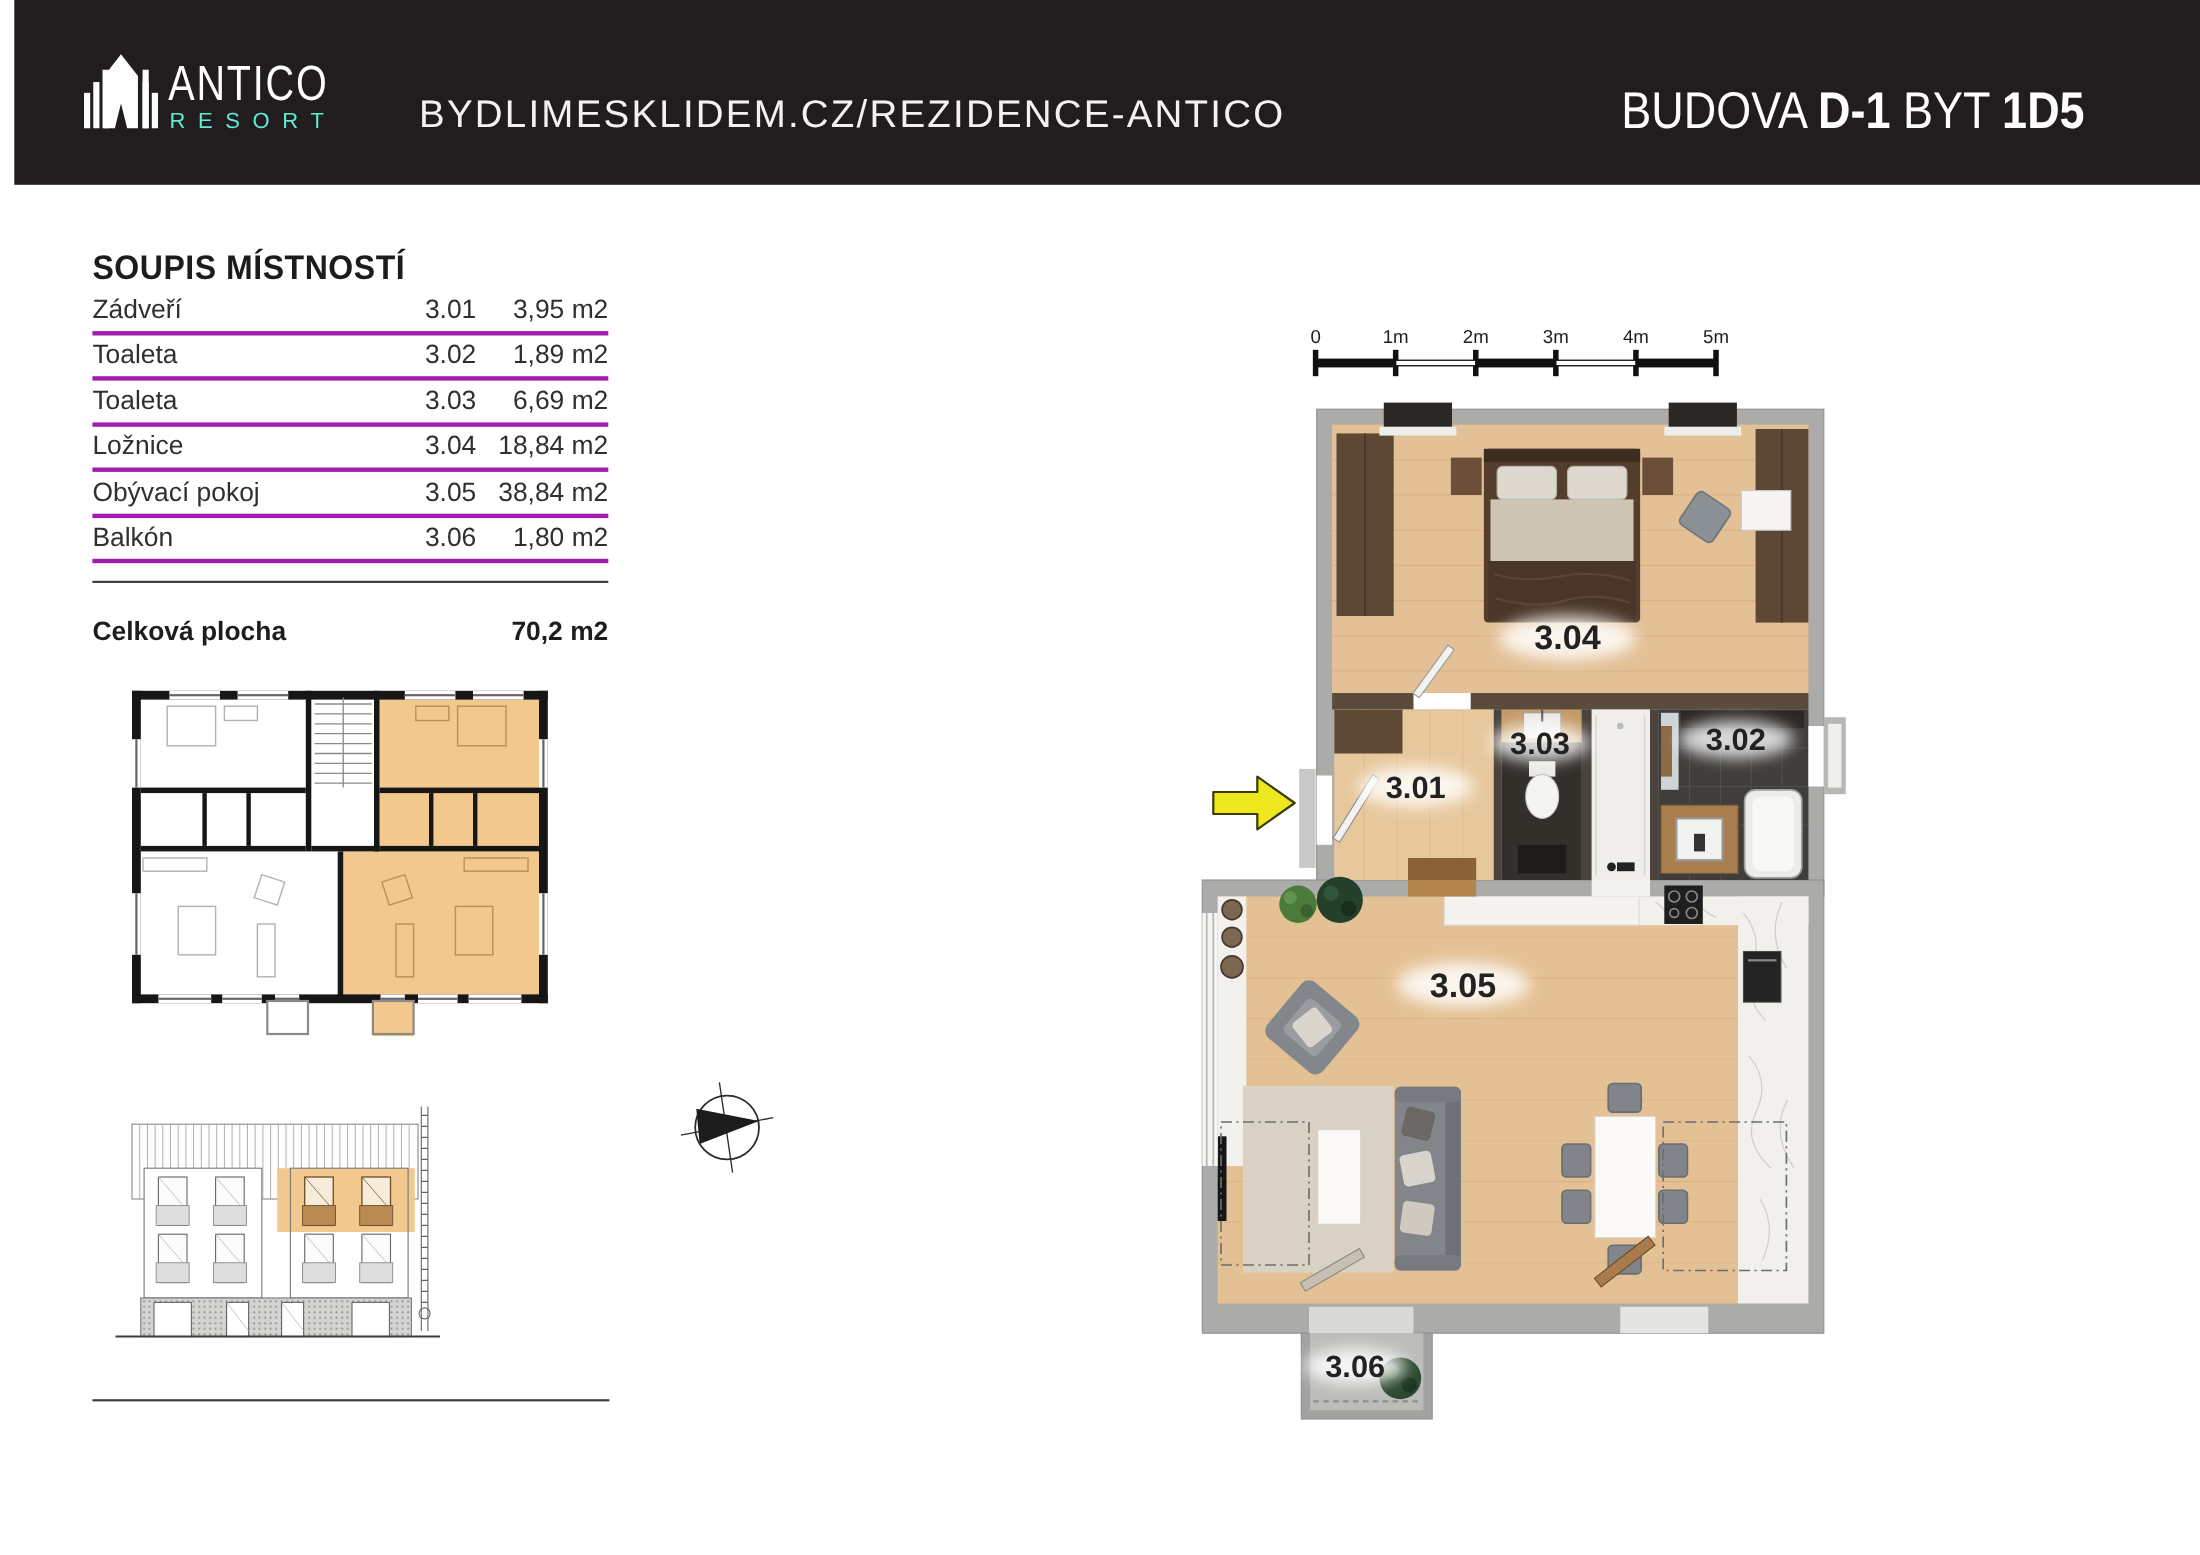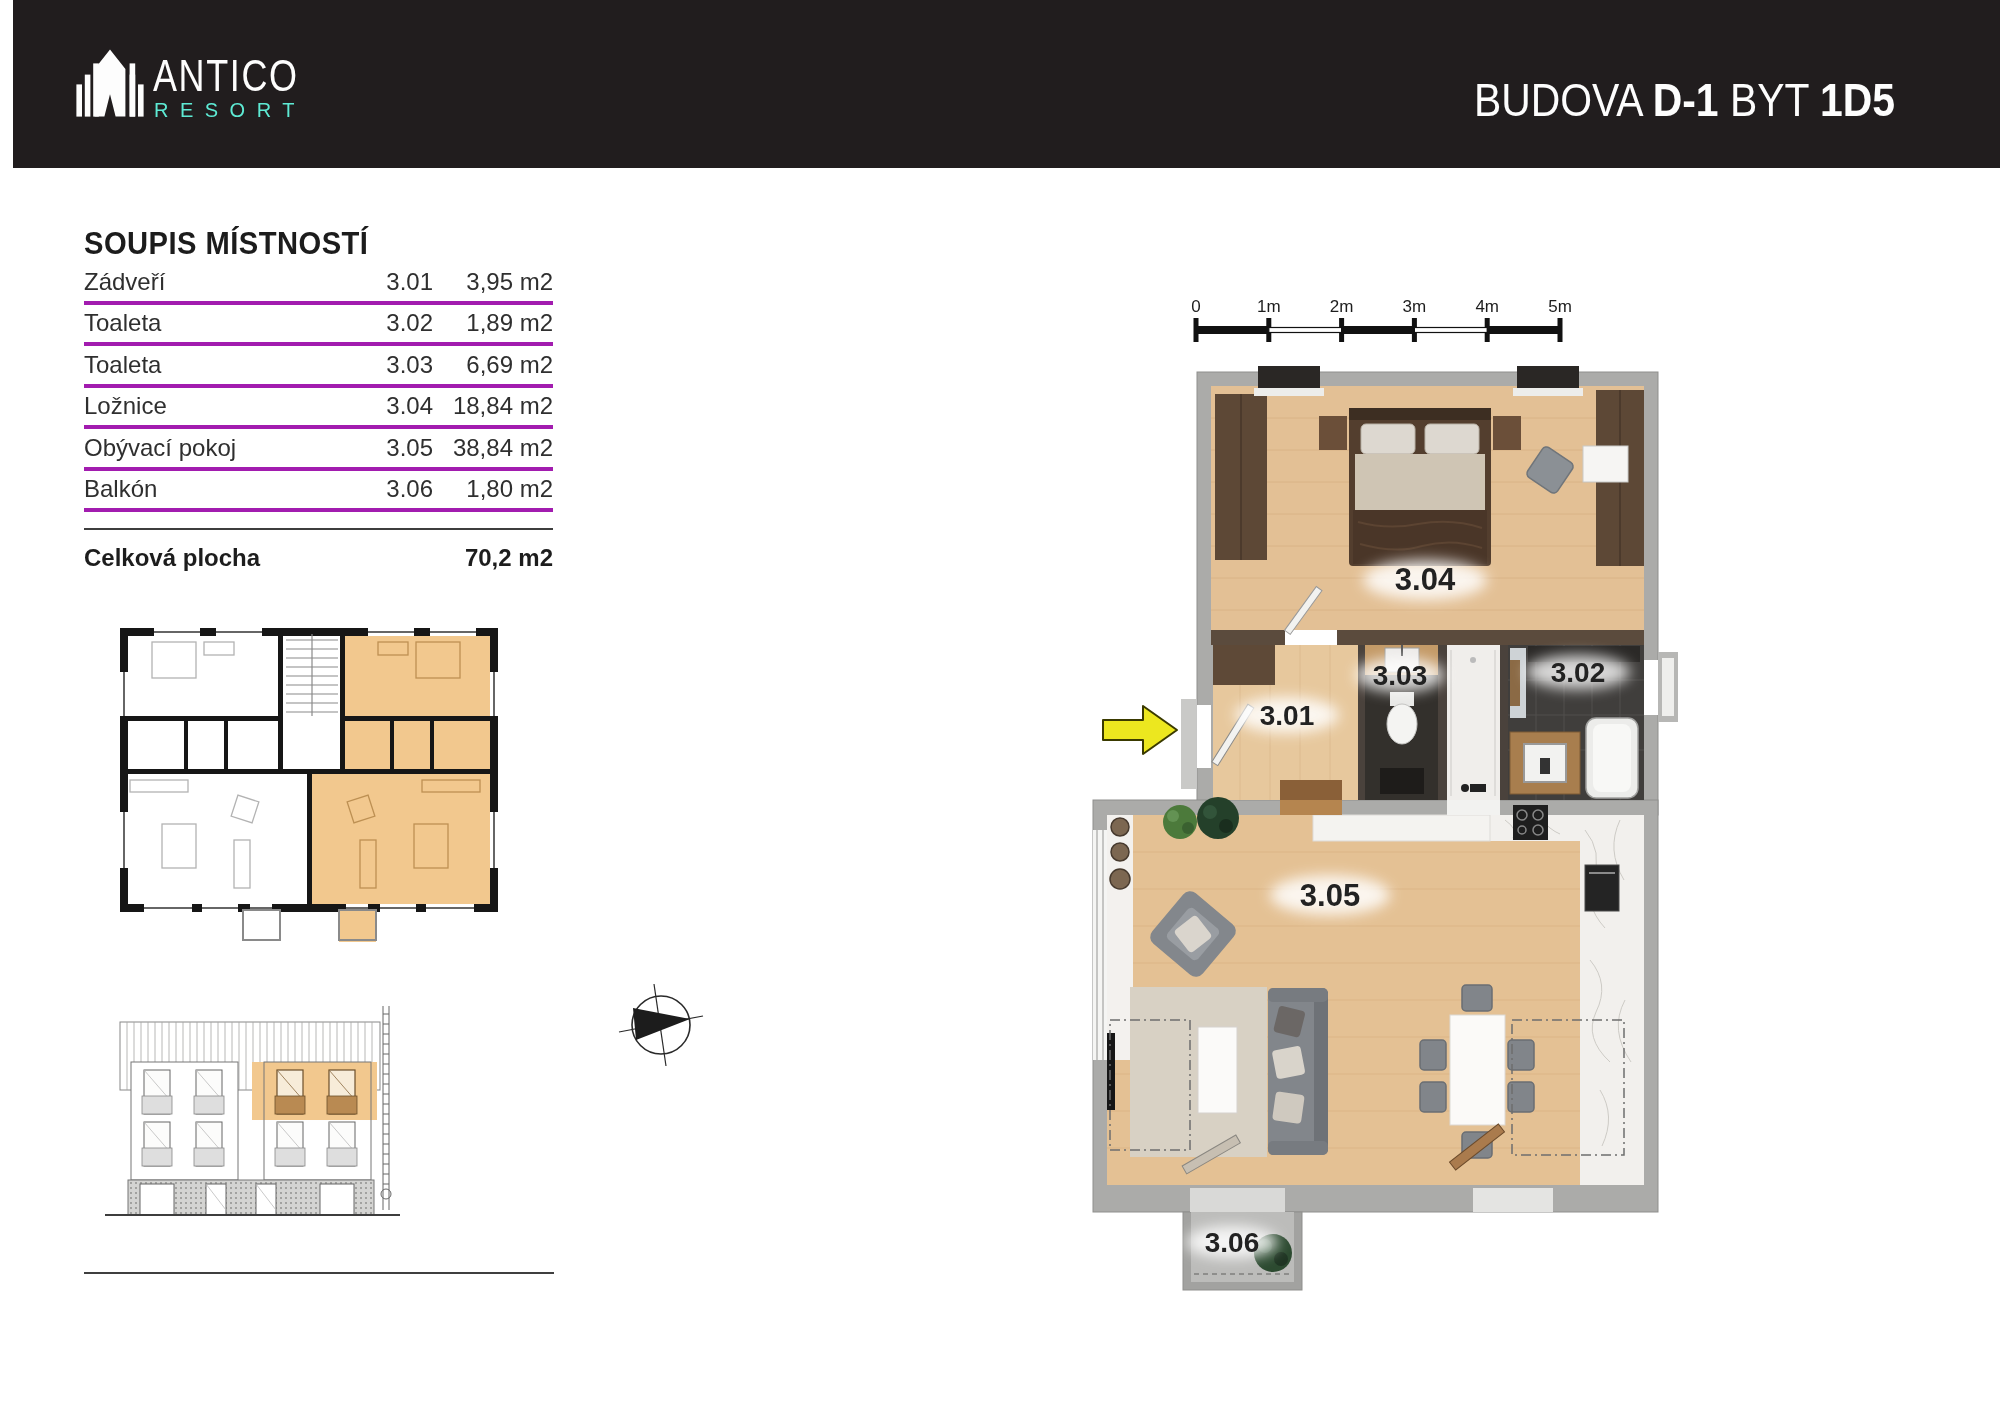--- a/index.html
+++ b/index.html
@@ -16,21 +16,21 @@
              transform:scaleX(.87);transform-origin:right top;}
   .apt-title b{font-weight:700;}
   
   .list-title{left:84px;top:226px;font-size:31px;font-weight:700;color:#1c1c1c;letter-spacing:.5px;
               transform:scaleX(.94);transform-origin:left top;white-space:nowrap;}
   .rtable{left:84px;top:263px;width:469px;}
   .trow{display:flex;align-items:center;height:37.5px;border-bottom:4px solid #a21caf;font-size:24px;color:#2f2f2f;}
   .trow .nm{flex:1;}
   .trow .no{width:88px;text-align:right;}
   .trow .ar{width:120px;text-align:right;}
-  .total{left:84px;top:528px;width:469px;border-top:2px solid #3e3e3e;padding-top:14px;
+  .total{left:84px;top:528px;width:469px;border-top:2px solid #3e3e3e;padding-top:31px;
          display:flex;font-size:24px;font-weight:700;color:#1d1d1d;}
   .total .nm{flex:1;}
   
   .disc-line{left:84px;top:1272px;width:470px;height:2px;background:#3f3f3f;}
   .disclaimer{left:84px;top:1288px;width:478px;font-size:20px;line-height:1.45;color:#8e8e8e;}
   svg text{font-family:"Liberation Sans",sans-serif;}
   .roomlbl{font-weight:700;fill:#222;}
   .glow{filter:blur(7px);}
 </style>
 </head>
@@ -45,20 +45,21 @@
         <rect x="14" y="38" width="8" height="60"></rect>
         <rect x="26" y="22" width="8" height="76"></rect>
         <polygon points="50,2 72,30 72,98 58,98 50,66 42,98 28,98 28,30"></polygon>
         <rect x="66" y="22" width="8" height="76" transform="translate(12,0)"></rect>
         <rect x="90" y="38" width="8" height="60" transform="translate(-12,0)"></rect>
         <rect x="90" y="52" width="8" height="46"></rect>
       </g>
     </svg>
     <div class="abs brand-name">ANTICO</div>
     <div class="abs brand-sub">RESORT</div>
+    <div class="abs site-url">BYDLIMESKLIDEM.CZ/REZIDENCE-ANTICO</div>
     <div class="abs apt-title">
       <span>BUDOVA</span>
       <b>D-1</b>
       <span>BYT</span>
       <b>1D5</b>
     </div>
   </div>
 
   <div class="abs list-title">SOUPIS MÍSTNOSTÍ</div>
 

